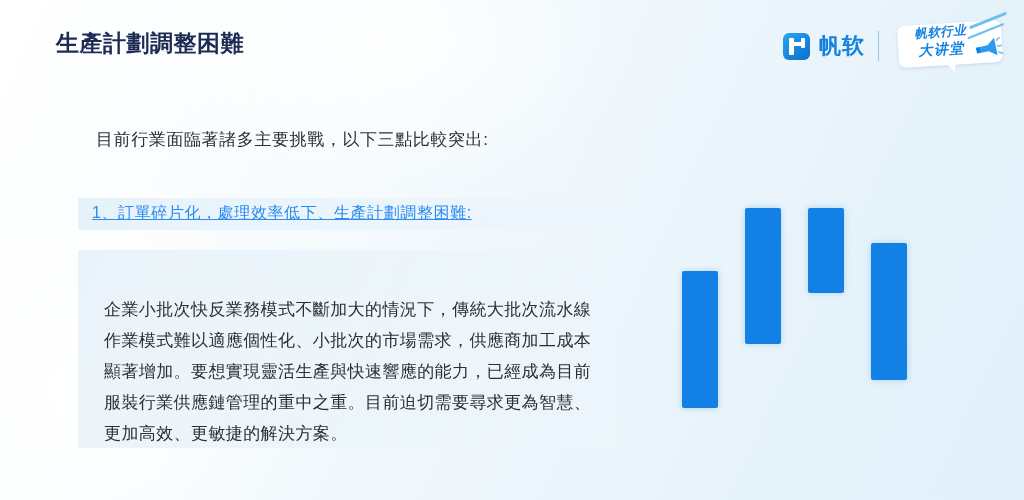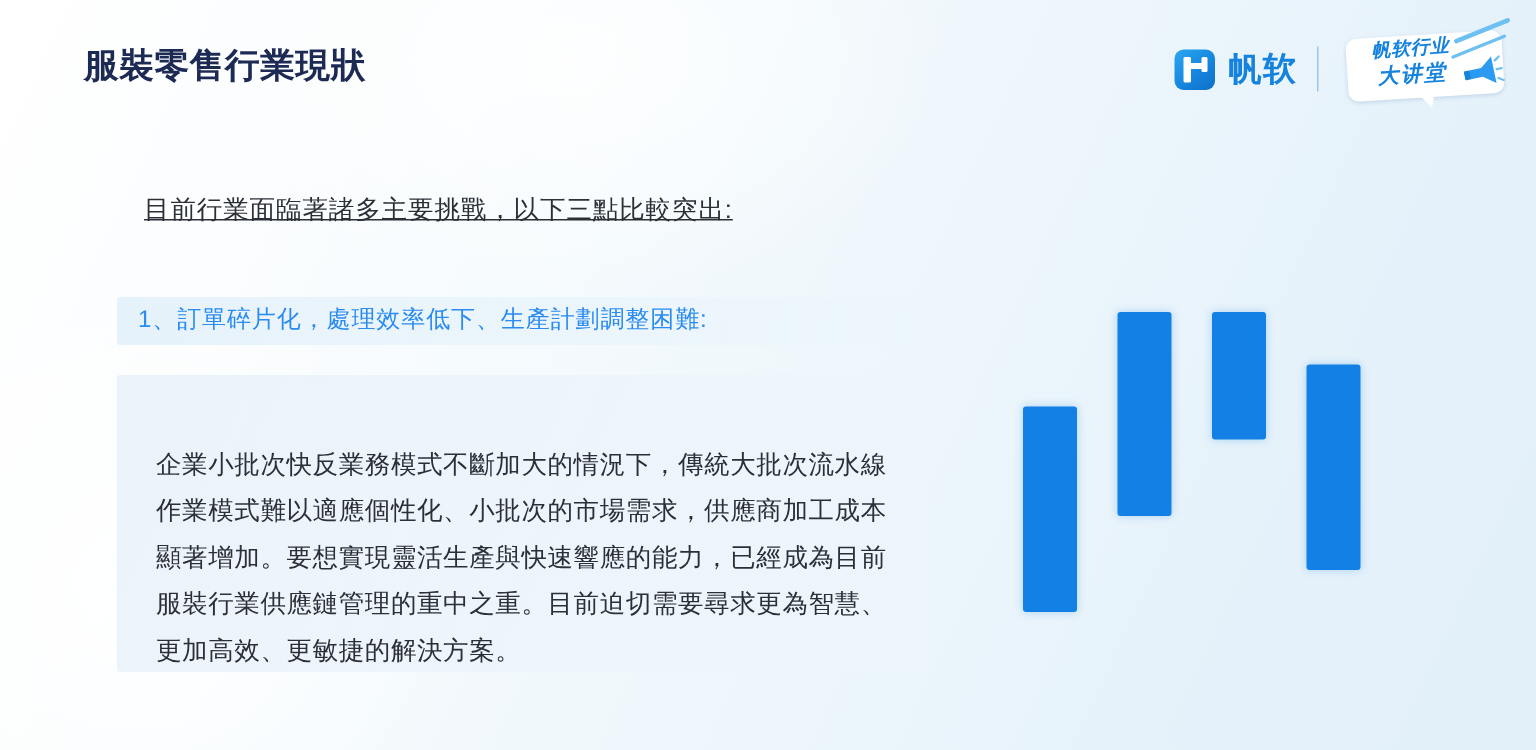--- a/index.html
+++ b/index.html
@@ -97,31 +97,31 @@
   }
   .badge-streak{
     position:absolute; right:2px; top:2px; width:40px; height:3px;
     background:#6dc0f2; border-radius:2px; transform:rotate(-22deg);
     box-shadow:-6px 9px 0 -.4px #6dc0f2;
   }
 
   
   .intro{
     position:absolute; left:96px; top:128px;
-    font-size:17px; color:#2b2f36; letter-spacing:.6px; white-space:nowrap;text-decoration:underline;
+    font-size:17px; color:#2b2f36; letter-spacing:.6px; white-space:nowrap;
   }
 
   .point-panel{
     position:absolute; left:78px; top:198px; width:540px; height:32px;
     background:linear-gradient(90deg, rgba(226,240,250,.85), rgba(235,245,252,.45));
     border-radius:2px;
   }
   .point-heading{
     position:absolute; left:92px; top:203px;
-    font-size:16px; color:#2a8bf0; letter-spacing:.6px; white-space:nowrap;
+    font-size:16px; color:#2a8bf0; letter-spacing:.6px; white-space:nowrap;text-decoration:underline;
   }
 
   .body-panel{
     position:absolute; left:78px; top:250px; width:540px; height:198px;
     background:linear-gradient(115deg, rgba(228,240,248,.78), rgba(239,247,252,.42));
     border-radius:2px;
   }
   .body-text{
     position:absolute; left:88px; top:278px; width:528px;
     font-size:17px; line-height:31px; color:#2b2f36;
@@ -137,21 +137,21 @@
   }
 </style>
 </head>
 <body>
 
 <div class="bg-glow-left"></div>
 <div class="bg-glow-top"></div>
 
 <div class="header">
 
-  <div class="slide-title">服裝零售行業現狀</div>
+  <div class="slide-title">生產計劃調整困難</div>
 
   <div class="brand">
     <div class="brand-main">
       <div class="brand-mark">
           <i></i>
         </div>
       <div class="brand-name">帆软</div>
     </div>
     <div class="brand-divider"></div>
     <div class="brand-badge">

